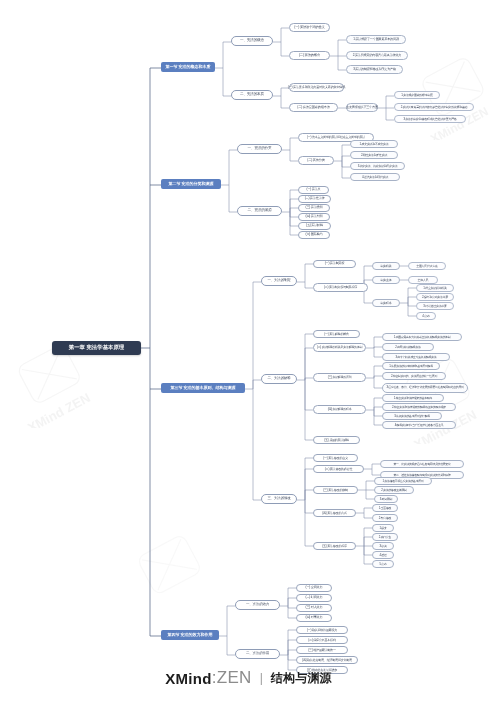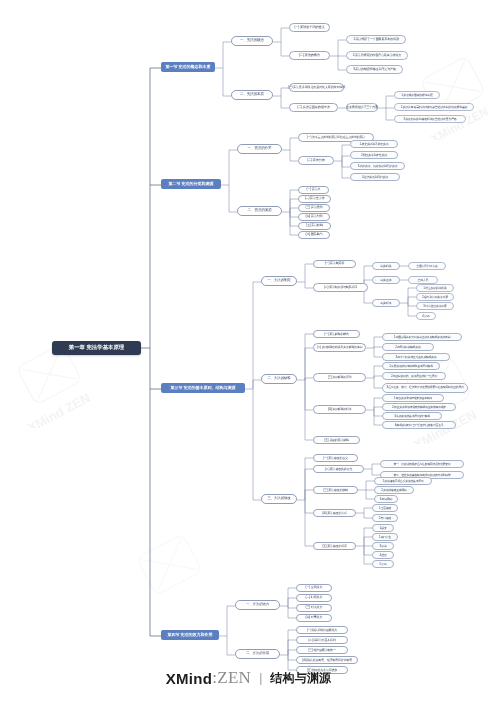--- a/index.html
+++ b/index.html
@@ -49,21 +49,21 @@
   .lv4{background:#fbfcfe;border-color:#a7b2c6;border-radius:5px;}
   .lv5{background:#fdfdff;border-color:#b0bacd;border-radius:4px;}
 
   
   #footer{
     position:absolute;left:0;right:0;bottom:14px;
     display:flex;align-items:center;justify-content:center;
     gap:7px;
   }
   #footer .bold{font-size:15px;font-weight:700;color:#1d1d1d;letter-spacing:.3px;}
-  #footer .zen{font-size:17px;font-weight:400;color:#8c8c8c;letter-spacing:.3px;font-family:Liberation Serif, serif;}
+  #footer .zen{font-size:17px;font-weight:400;color:#8c8c8c;letter-spacing:.3px;}
   #footer .bar{font-size:12px;color:#9a9a9a;margin:0 1px;}
   #footer .mode{font-size:12px;font-weight:700;color:#1d1d1d;letter-spacing:.2px;}
 </style>
 </head>
 <body>
 
 <div id="canvas">
 
   <div class="wm" style="left:-6px;top:338px;">
     <svg width="120" height="90" viewBox="0 0 120 90">

